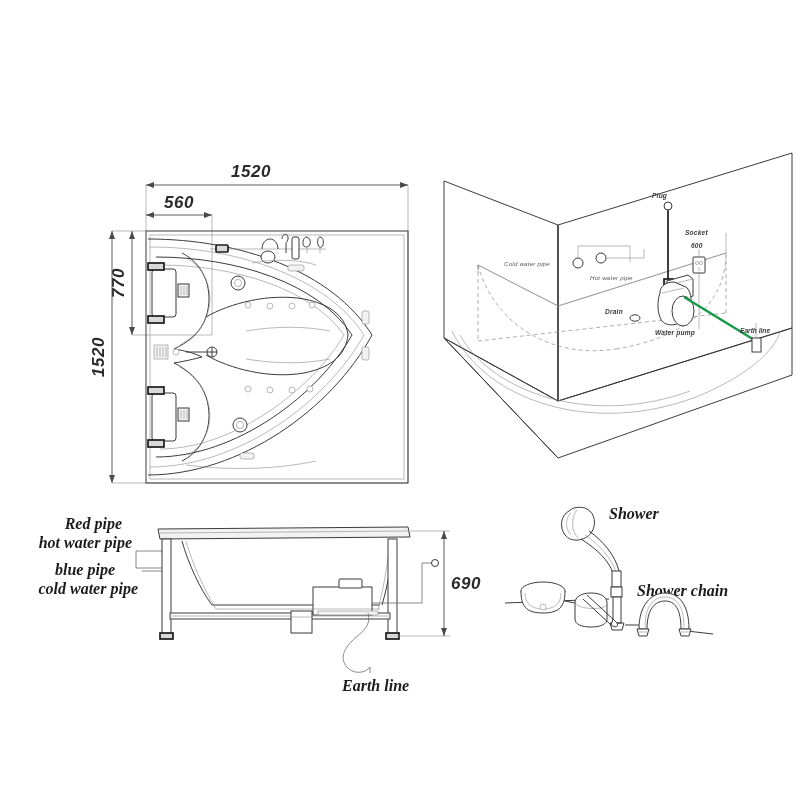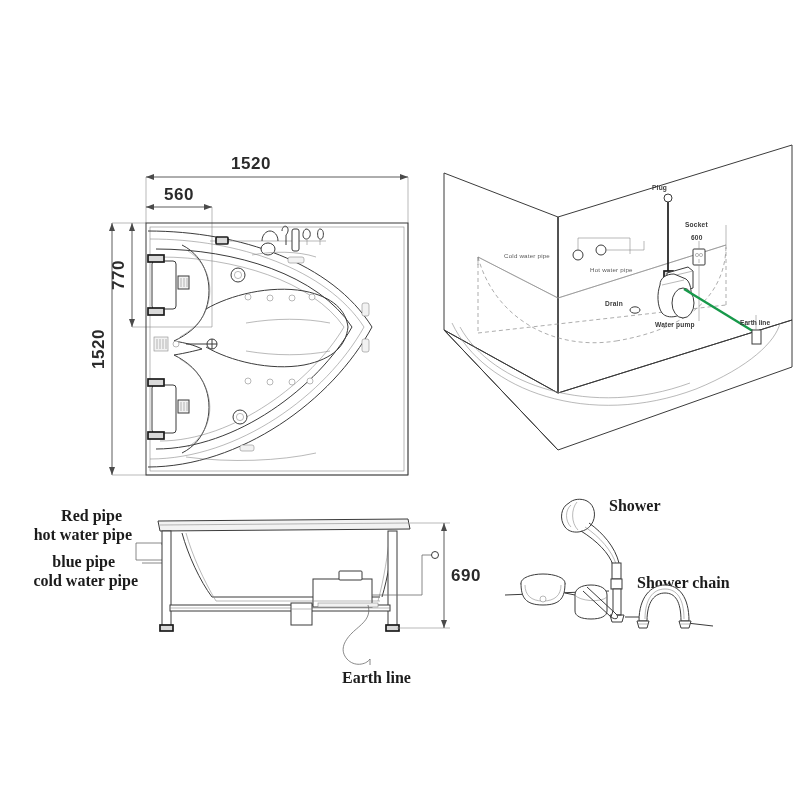--- a/index.html
+++ b/index.html
@@ -10,23 +10,24 @@
   body {
     width: 800px;
     height: 800px;
     position: relative;
     font-family: "Liberation Serif", serif;
     color: #231f20;
     overflow: hidden;
   }
   #sheet {
     position: absolute;
-    left: 0; top: 0;
+    left: 0; top: 8px;
     width: 800px;
     height: 752px;
+    font-style: italic;
   }
   svg.panel {
     position: absolute;
     overflow: visible;
   }
   
   .ln        { fill: none; stroke: #3b3b3b; stroke-width: 1; }
   .ln-thin   { fill: none; stroke: #6b6b6b; stroke-width: 0.8; }
   .ln-hair   { fill: none; stroke: #8a8a8a; stroke-width: 0.6; }
   .ln-dim    { fill: none; stroke: #4a4a4a; stroke-width: 0.9; }

